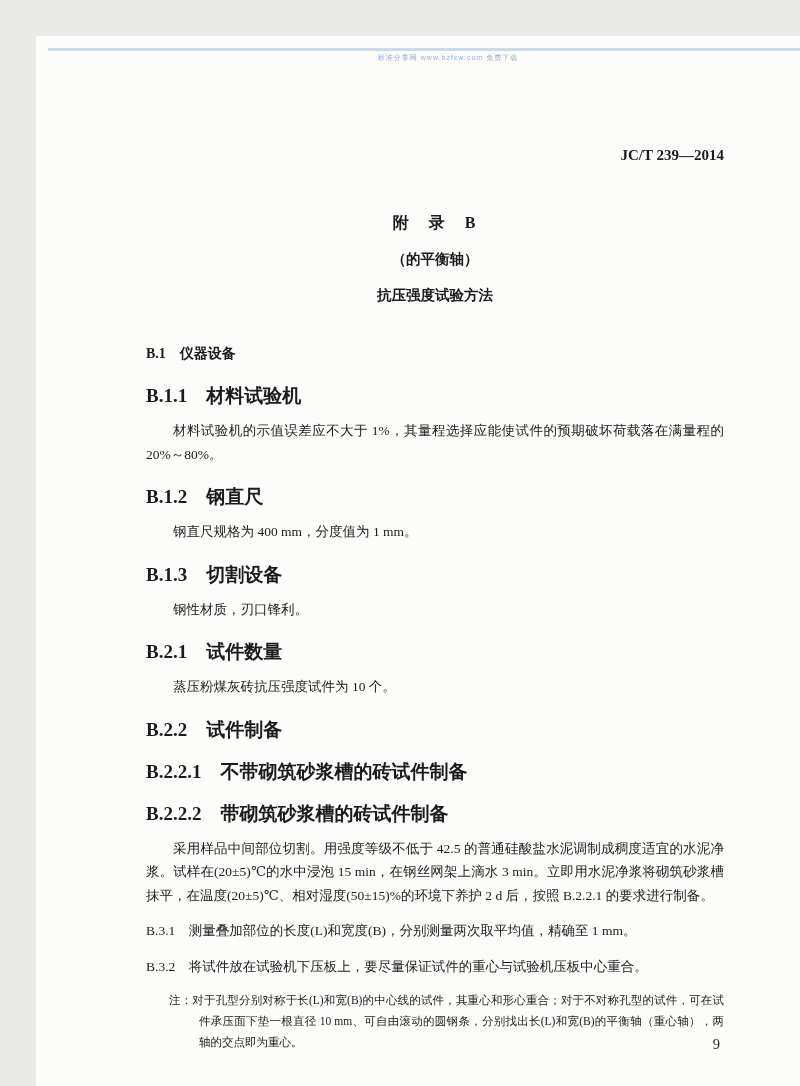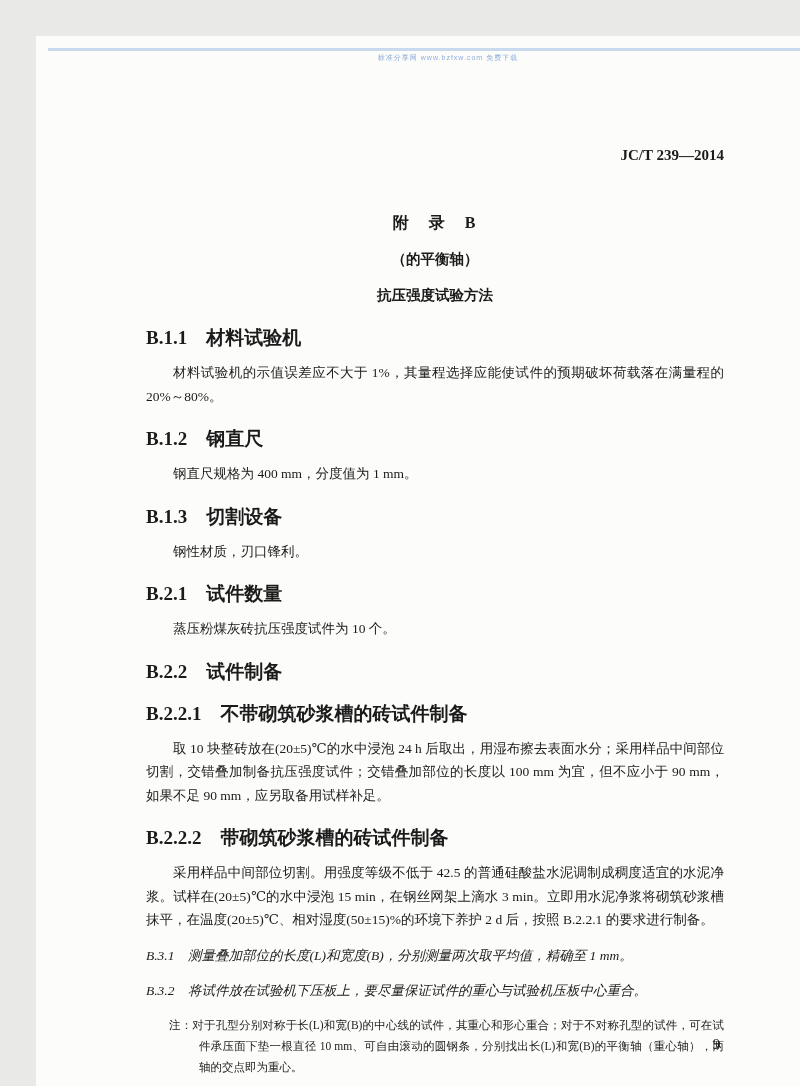--- a/index.html
+++ b/index.html
@@ -73,21 +73,20 @@
   p.para {
     margin-top: 9px;
     text-indent: 2em;
     text-align: justify;
     line-height: 23.5px;
   }
   p.item {
     margin-top: 5px;
     text-align: justify;
     line-height: 23.5px;
-    font-style: italic;
   }
   p.note {
     margin-top: 4px;
     font-size: 11.5px;
     line-height: 21px;
     text-align: justify;
     padding-left: 4.6em;
     text-indent: -2.6em;
     color: #222;
   }
@@ -110,38 +109,38 @@
   <div class="content">
 
     <div class="doc-code">JC/T 239—2014</div>
 
     <div class="title-block">
       <div class="t1">附　录　B</div>
       <div class="t2">（的平衡轴）</div>
       <div class="t3">抗压强度试验方法</div>
     </div>
 
+    <h2 class="sec">B.1　仪器设备</h2>
 
     <h3 class="sub">B.1.1　材料试验机</h3>
     <p class="para">材料试验机的示值误差应不大于 1%，其量程选择应能使试件的预期破坏荷载落在满量程的 20%～80%。</p>
 
     <h3 class="sub">B.1.2　钢直尺</h3>
     <p class="para">钢直尺规格为 400 mm，分度值为 1 mm。</p>
 
     <h3 class="sub">B.1.3　切割设备</h3>
     <p class="para">钢性材质，刃口锋利。</p>
 
 
     <h3 class="sub">B.2.1　试件数量</h3>
     <p class="para">蒸压粉煤灰砖抗压强度试件为 10 个。</p>
 
     <h3 class="sub">B.2.2　试件制备</h3>
 
     <h3 class="sub">B.2.2.1　不带砌筑砂浆槽的砖试件制备</h3>
-    <p class="para">取 10 块整砖放在(20±5)℃的水中浸泡 24 h 后取出，用湿布擦去表面水分；采用样品中间部位切割，交错叠加制备抗压强度试件；交错叠加部位的长度以 100 mm 为宜，但不应小于 90 mm，如果不足 90 mm，应另取备用试样补足。</p>
 
     <h3 class="sub">B.2.2.2　带砌筑砂浆槽的砖试件制备</h3>
     <p class="para">采用样品中间部位切割。用强度等级不低于 42.5 的普通硅酸盐水泥调制成稠度适宜的水泥净浆。试样在(20±5)℃的水中浸泡 15 min，在钢丝网架上滴水 3 min。立即用水泥净浆将砌筑砂浆槽抹平，在温度(20±5)℃、相对湿度(50±15)%的环境下养护 2 d 后，按照 B.2.2.1 的要求进行制备。</p>
 
 
     <p class="item">B.3.1　测量叠加部位的长度(L)和宽度(B)，分别测量两次取平均值，精确至 1 mm。</p>
     <p class="item">B.3.2　将试件放在试验机下压板上，要尽量保证试件的重心与试验机压板中心重合。</p>
 
     <p class="note">注：对于孔型分别对称于长(L)和宽(B)的中心线的试件，其重心和形心重合；对于不对称孔型的试件，可在试件承压面下垫一根直径 10 mm、可自由滚动的圆钢条，分别找出长(L)和宽(B)的平衡轴（重心轴），两轴的交点即为重心。</p>
 

